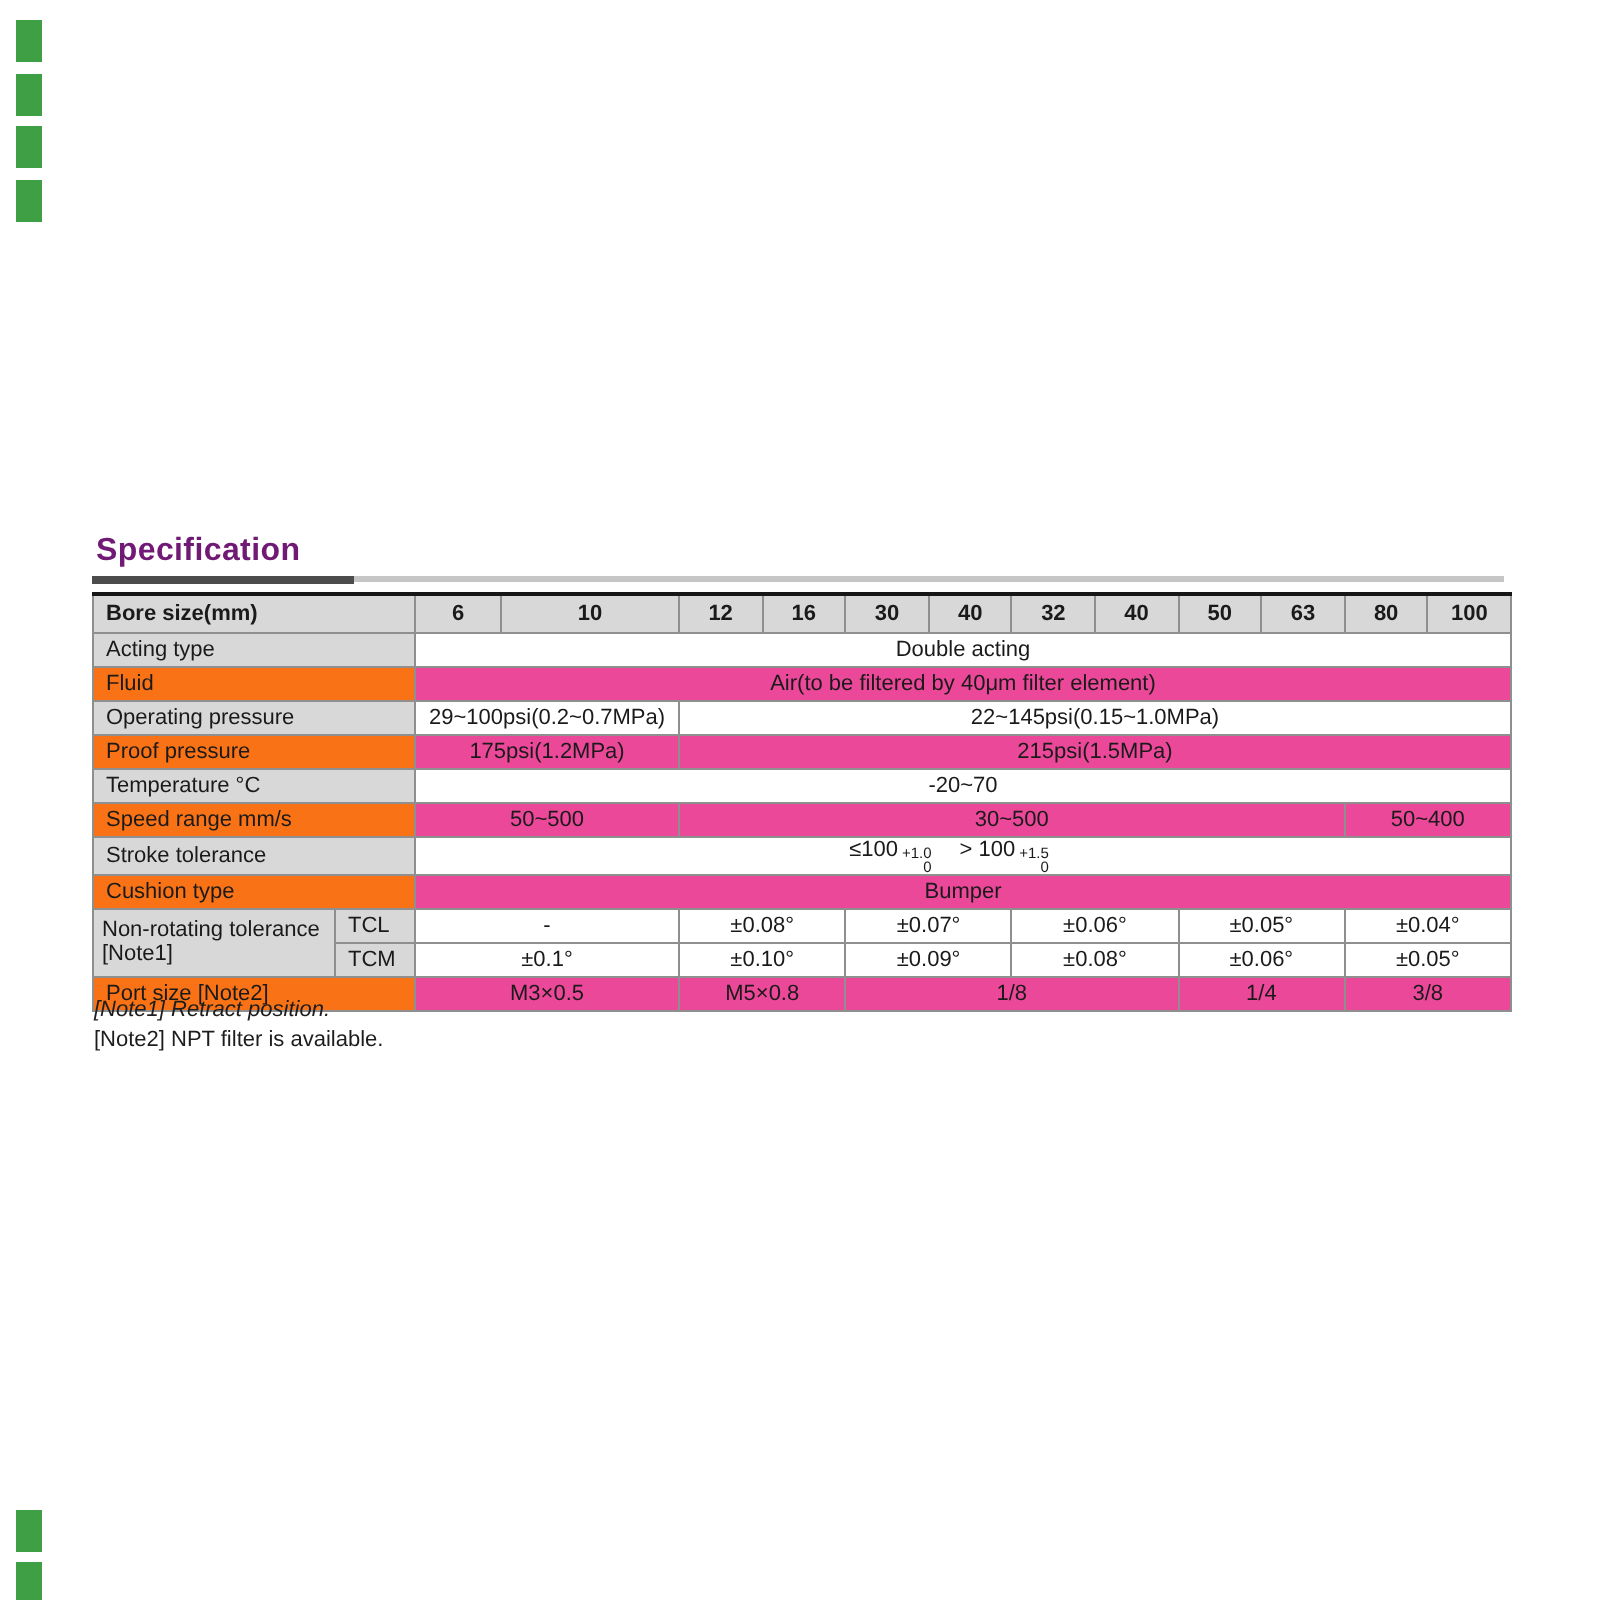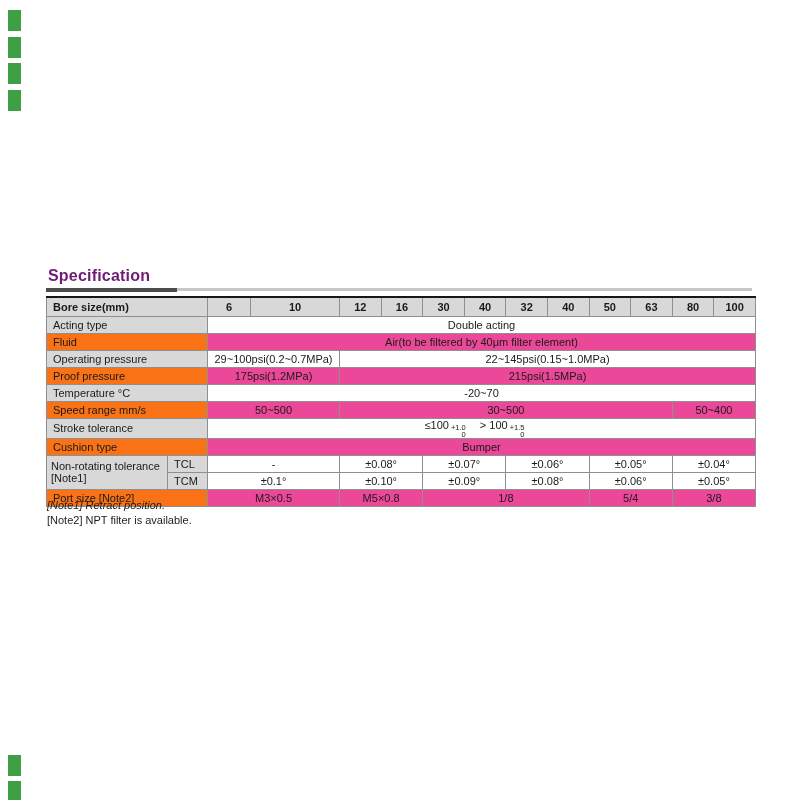--- a/index.html
+++ b/index.html
@@ -172,20 +172,20 @@
     <td colspan="2">±0.09°</td>
     <td colspan="2">±0.08°</td>
     <td colspan="2">±0.06°</td>
     <td colspan="2">±0.05°</td>
   </tr>
   <tr class="band">
     <td class="lbl" colspan="2">Port size [Note2]</td>
     <td colspan="2">M3×0.5</td>
     <td colspan="2">M5×0.8</td>
     <td colspan="4">1/8</td>
-    <td colspan="2">5/4</td>
+    <td colspan="2">1/4</td>
     <td colspan="2">3/8</td>
   </tr>
 </tbody>
   </table>
 
 <div class="note note-1">[Note1] Retract position.</div>
 <div class="note note-2">[Note2] NPT filter is available.</div>
 
 </body></html>

